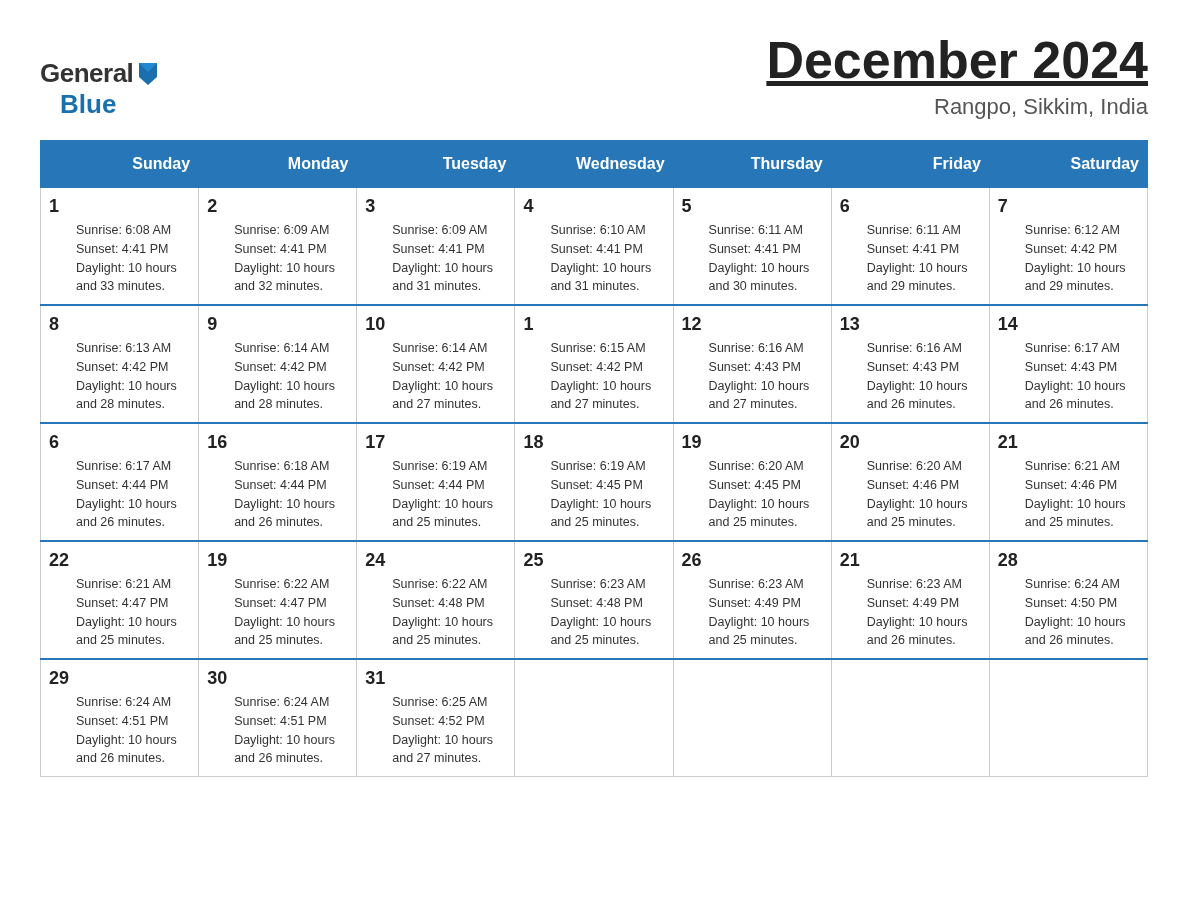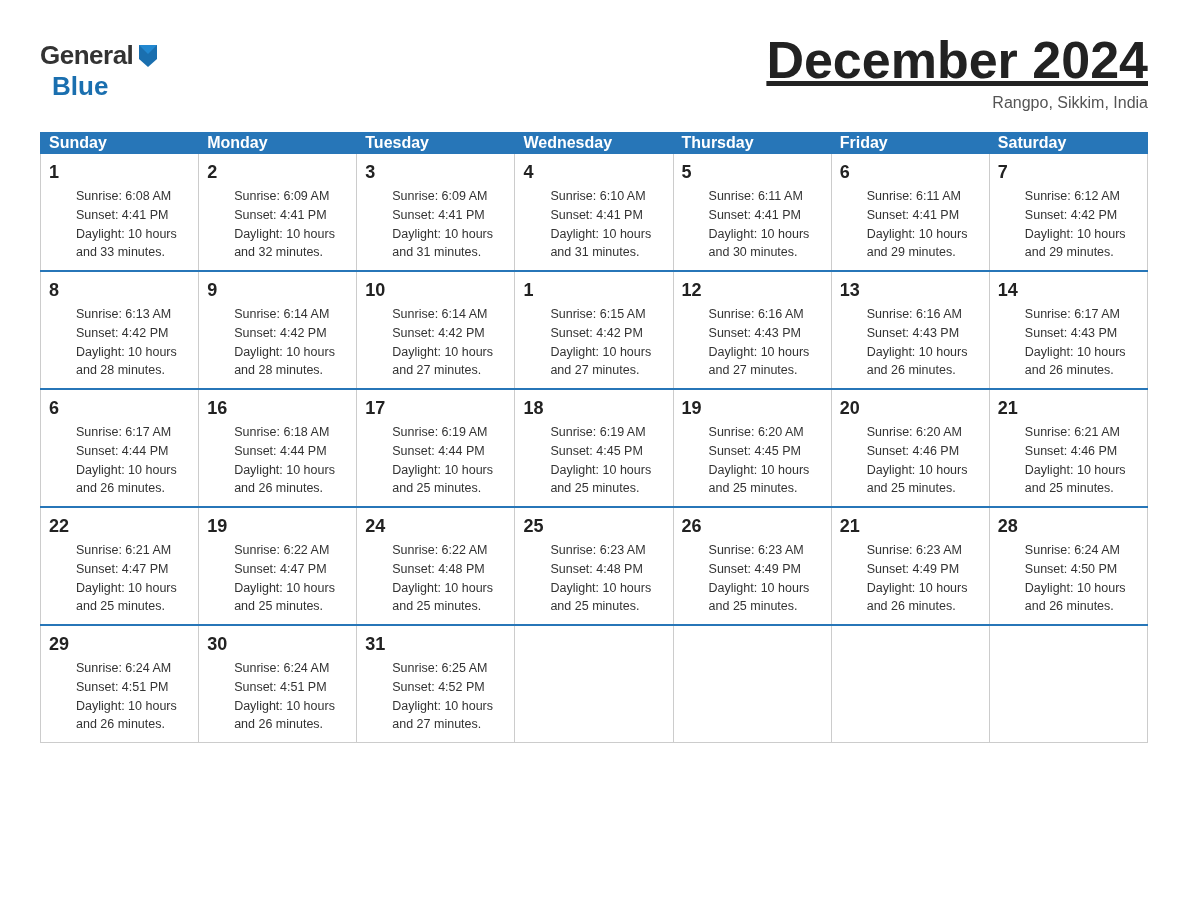--- a/index.html
+++ b/index.html
@@ -6,49 +6,49 @@
     body {
       font-family: Arial, sans-serif;
       background: #fff;
       padding: 30px 40px;
       width: 1188px;
       min-height: 918px;
     }
     .header-section {
       display: flex;
       justify-content: space-between;
-      align-items: center;
+      align-items: flex-end;
       margin-bottom: 20px;
     }
     .title-block {
       text-align: right;
     }
     .calendar-title {
       font-size: 52px;
       font-weight: bold;
       color: #222;
       text-decoration: underline;
     }
     .calendar-subtitle {
-      font-size: 16px;
+      font-size: 22px;
       color: #555;
       margin-top: 4px;
     }
     .calendar-table {
       width: 100%;
       border-collapse: collapse;
       table-layout: fixed;
     }
     .calendar-table thead tr th {
       background-color: #2776b8;
       color: #fff;
-      padding: 1px 8px;
+      padding: 14px 8px;
       font-size: 16px;
       font-weight: bold;
-      text-align: left;
+      text-align: right;
       border: 1px solid #2776b8;
     }
     .calendar-table tbody tr td {
       border: 1px solid #ccc;
       vertical-align: top;
       padding: 8px;
       height: 110px;
       font-size: 13px;
       color: #333;
     }
@@ -87,21 +87,21 @@
       letter-spacing: -0.5px;
     }
     .logo-arrow {
       display: inline-block;
       margin-left: 2px;
     }
     .logo-blue-line {
       font-size: 26px;
       font-weight: bold;
       color: #1a6faf;
-      margin-left: 12px;
+      margin-left: 20px;
     }
   </style>
 </head>
 <body>
 
 <div class="header-section">
   <div class="logo-wrapper">
     <div class="logo-row">
       <span class="logo-general">General</span>
       <span class="logo-arrow">

